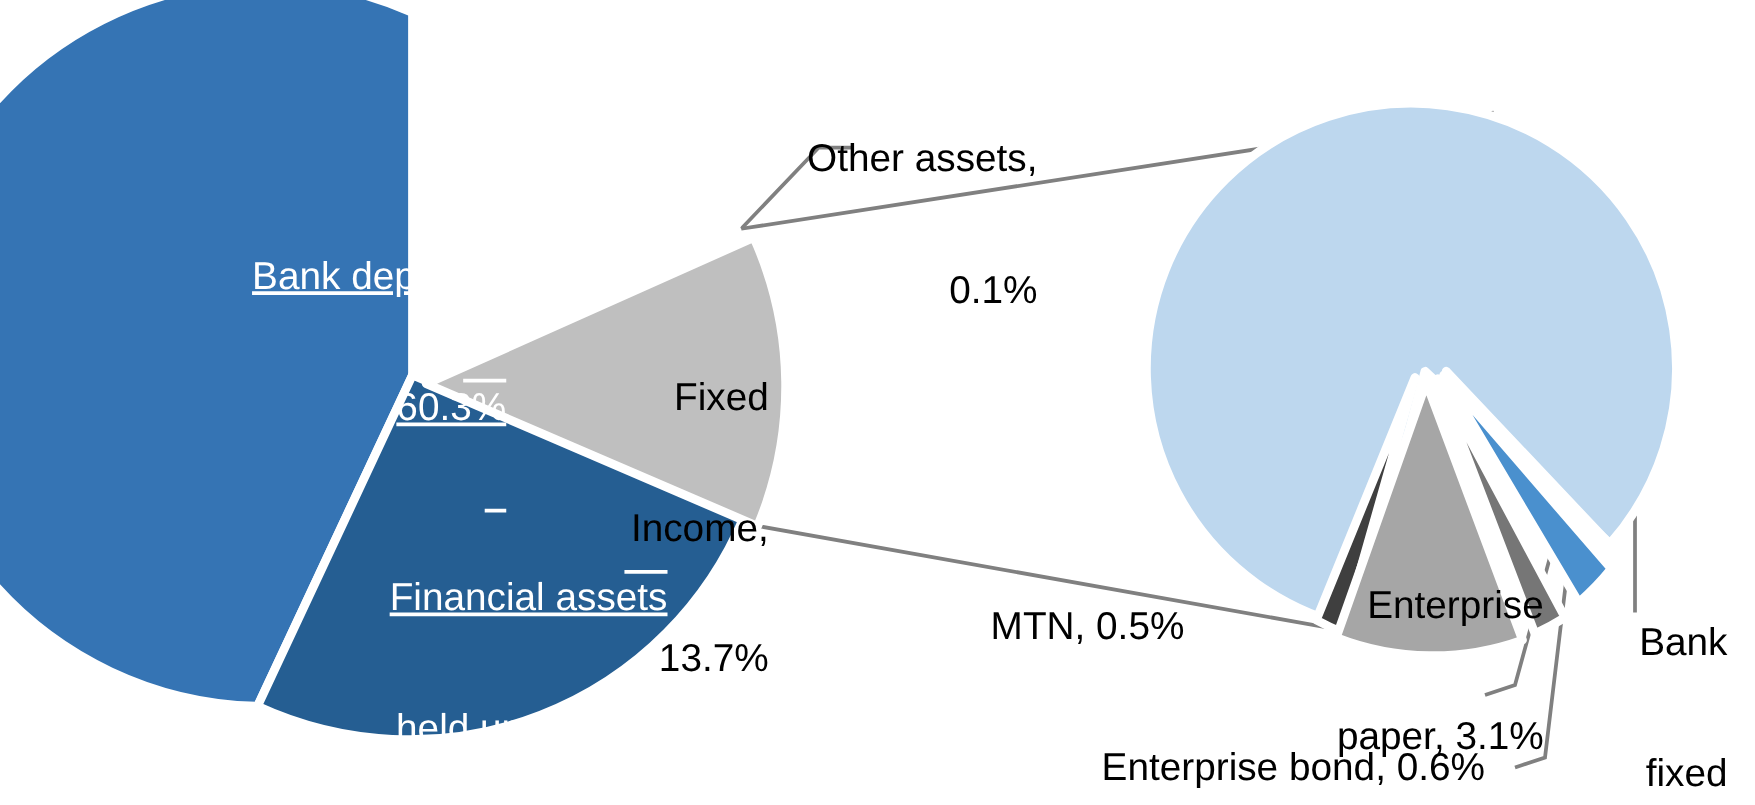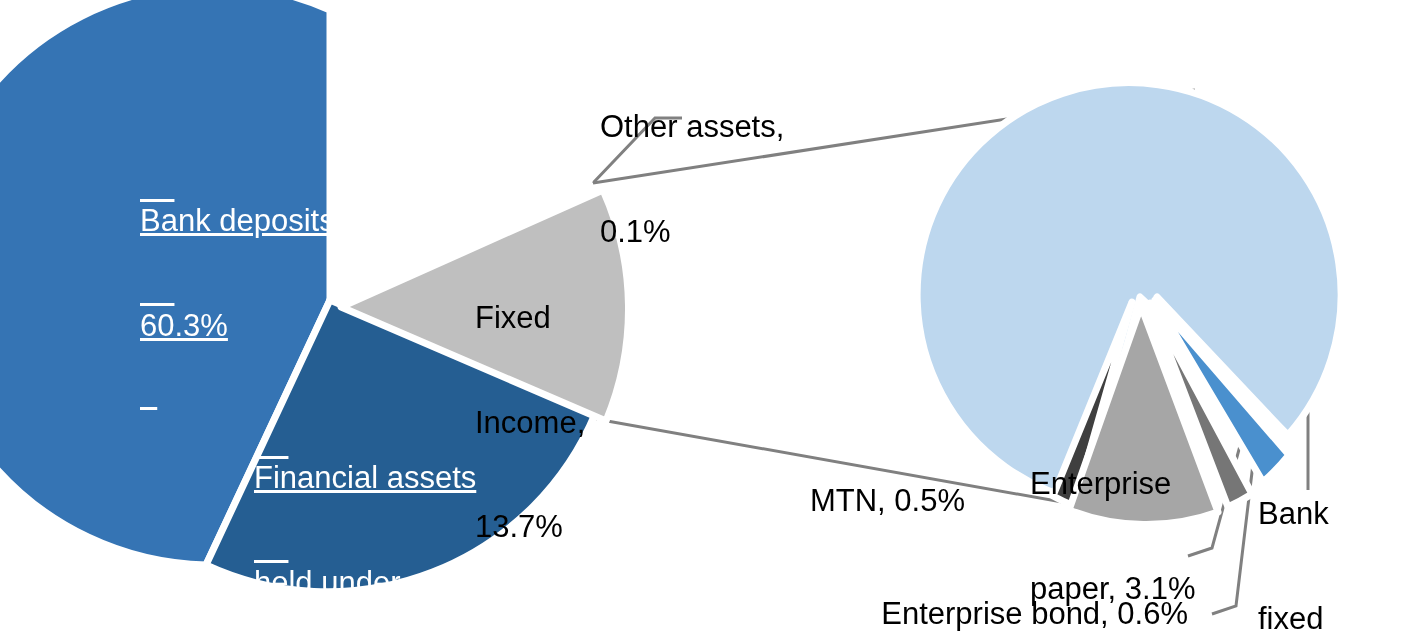--- a/index.html
+++ b/index.html
@@ -39,23 +39,23 @@
   }
   .lbl {
     font-family: "Liberation Sans", sans-serif;
     font-size: 31px;
     line-height: 1.12;
     position: absolute;
     white-space: pre;
     color: #000000;
   }
   .lbl.white { color: #ffffff; text-decoration: underline; }
-  .lbl.center { text-align: left; }
+  .lbl.center { text-align: right; }
   .lbl.right { text-align: right; }
-  .lbl.left { text-align: right; }
+  .lbl.left { text-align: center; }
 </style>
 </head>
 <body>
 
 <div id="chart-root">
 
   <svg id="pie-svg" viewBox="0 0 1404 644" xmlns="http://www.w3.org/2000/svg">
 
     <g>
 

